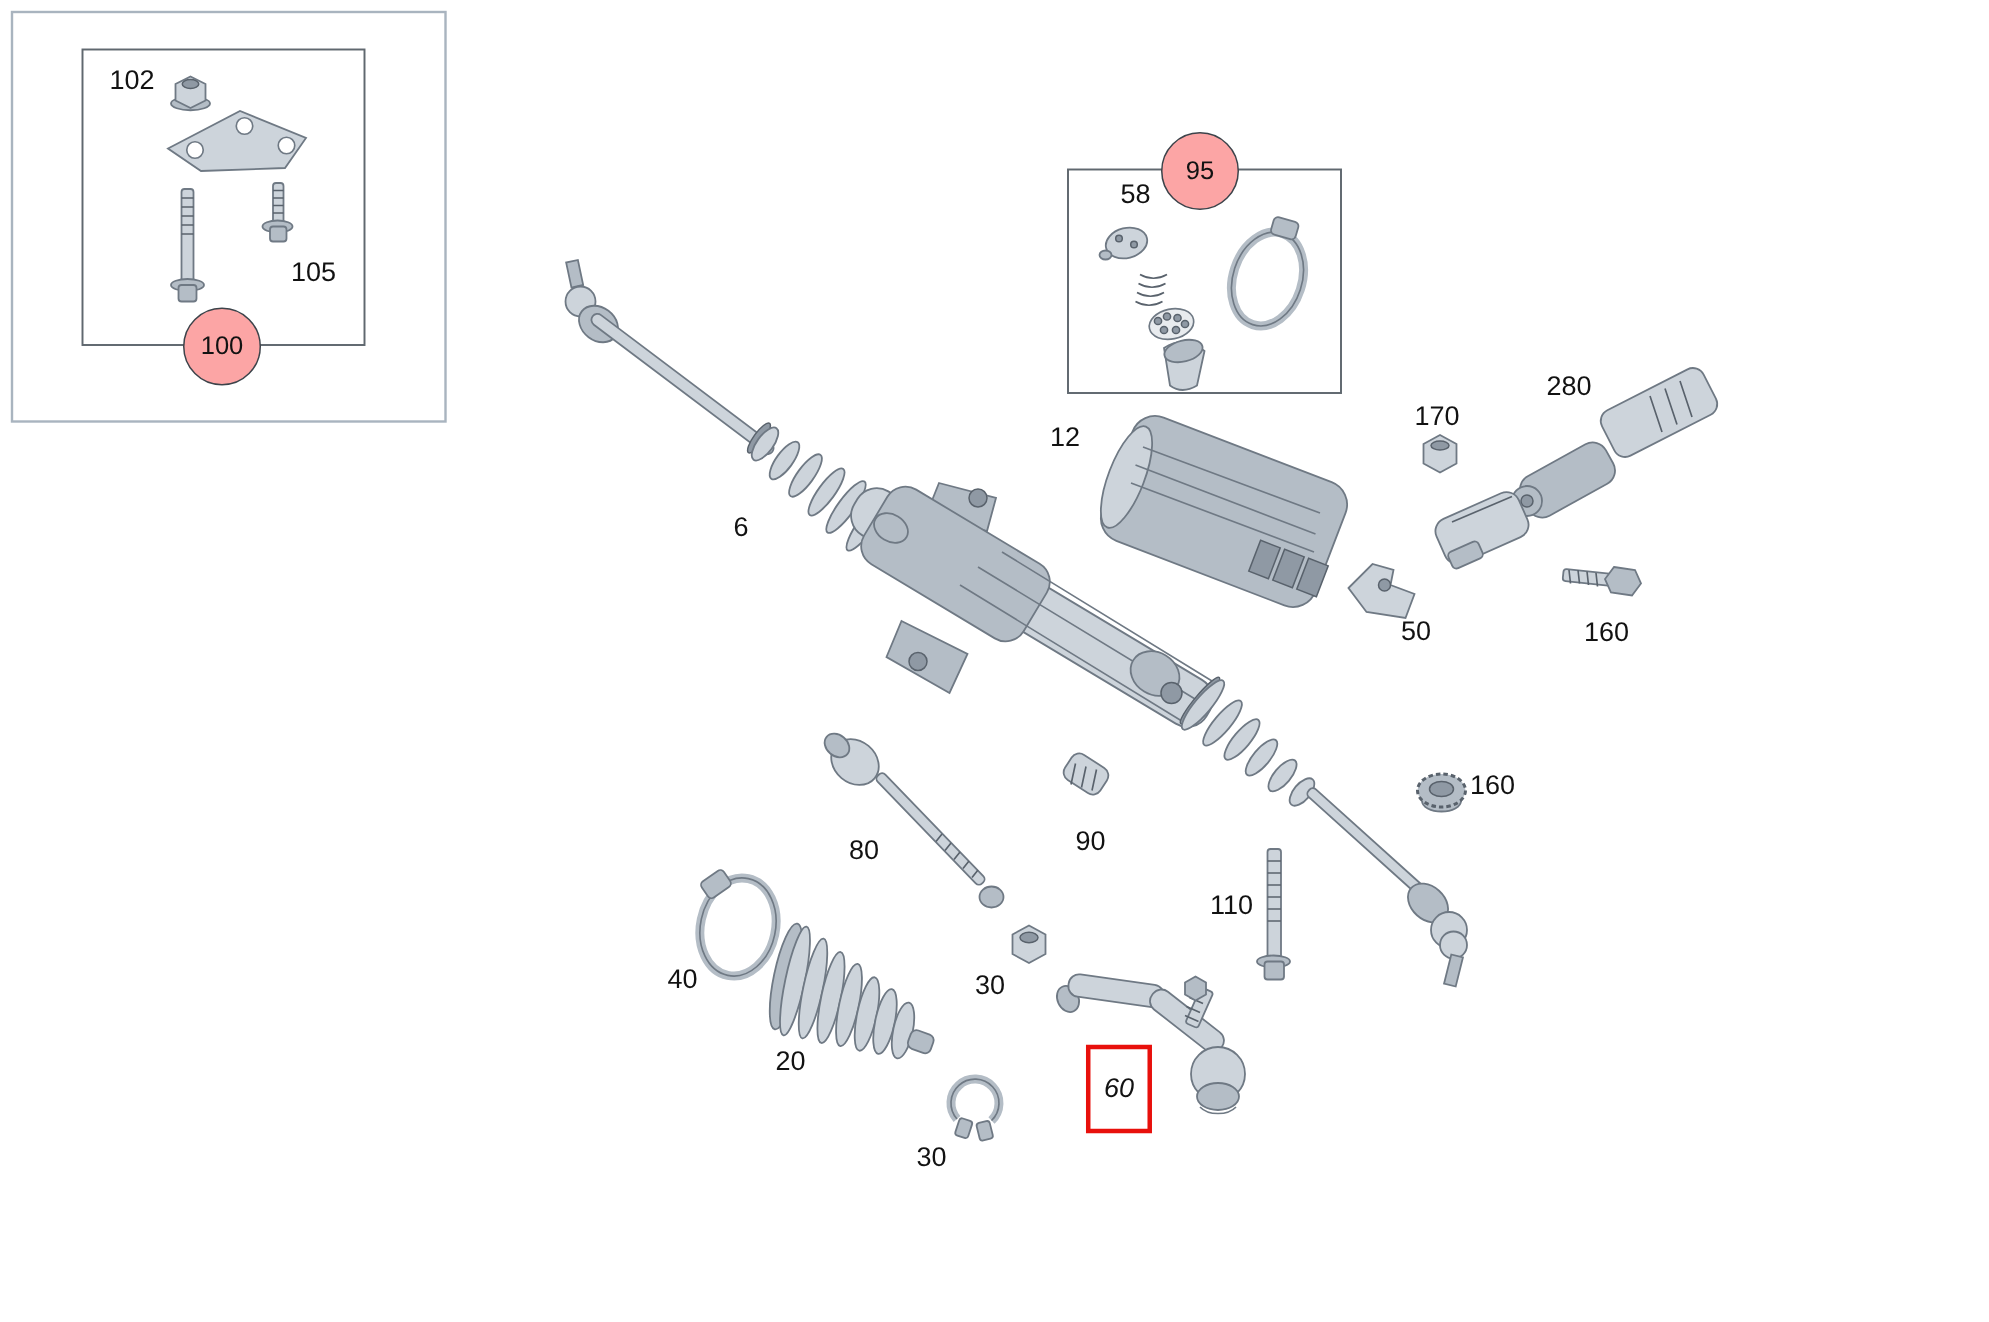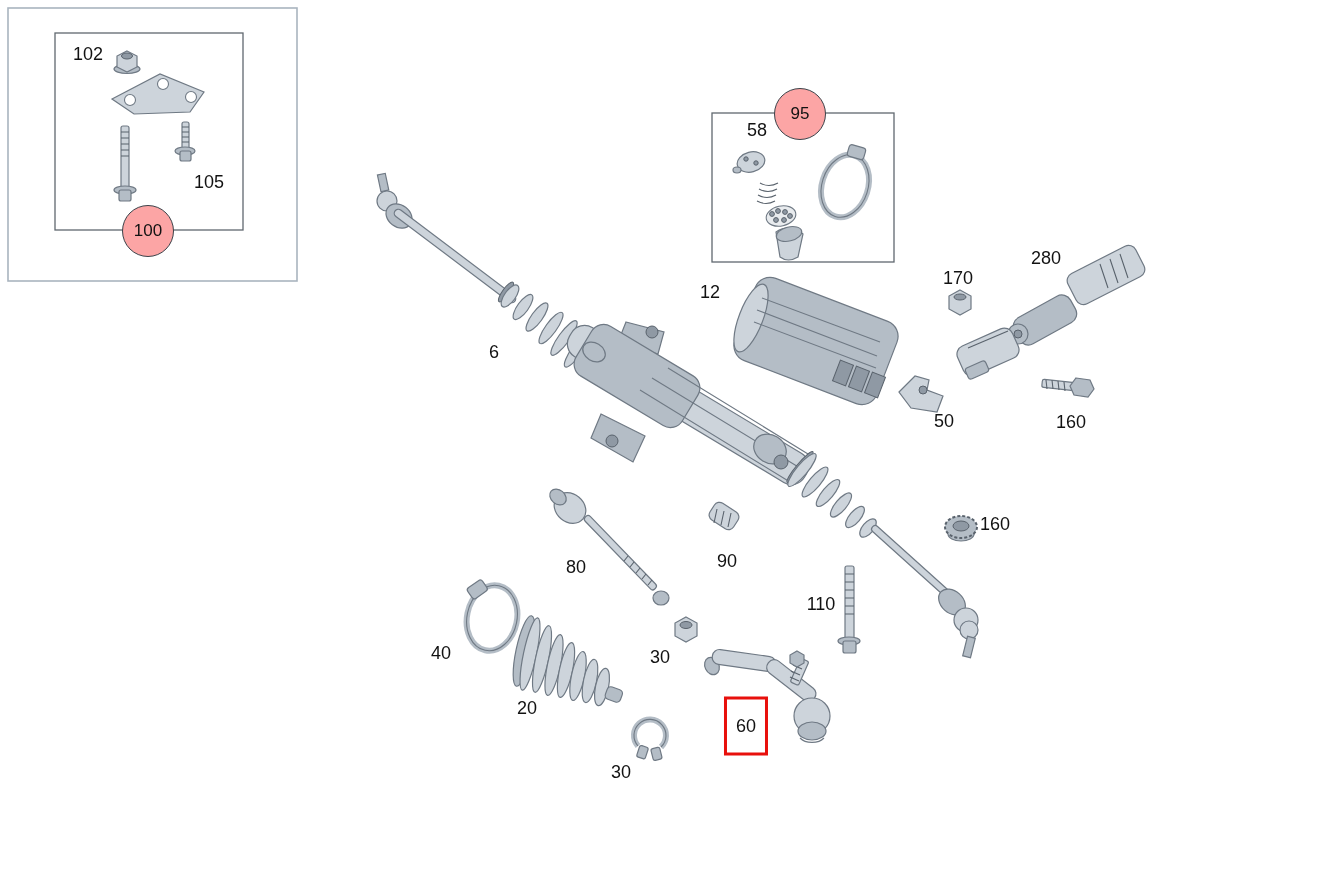--- a/index.html
+++ b/index.html
@@ -16,21 +16,21 @@
   svg .f3{fill:var(--fill-dark);stroke:var(--stroke-dark);stroke-width:1;}
   svg .st{fill:none;stroke:var(--stroke);stroke-width:1.1;}
   svg .std{fill:none;stroke:var(--stroke-dark);stroke-width:1.1;}
   svg .hole{fill:#ffffff;stroke:var(--stroke);stroke-width:1.1;}
   svg .band{fill:none;stroke:var(--fill-mid);stroke-width:6;}
   svg .bandline{fill:none;stroke:var(--stroke);stroke-width:1.1;}
   .lbl{position:absolute;transform:translate(-50%,-50%);font-size:18px;
     color:var(--label-text);white-space:nowrap;}
   .lbl.circled{width:50px;height:50px;border:1.6px solid var(--line);border-radius:50%;
     background:#fca5a5;display:flex;align-items:center;justify-content:center;font-size:17px;}
-  .lbl.highlighted{border:3px solid var(--highlight);padding:16px 9px;background:transparent;}
+  .lbl.highlighted{border:3px solid var(--highlight);padding:16px 9px;background:transparent;font-style:italic;}
 </style>
 </head>
 <body>
 
 <div class="diagram">
 
 <svg width="1326" height="881" viewBox="0 0 1326 881">
 
   <g>
     <rect x="8" y="8" width="289" height="273" fill="#fff" stroke="var(--inset-border)" stroke-width="1.6"></rect>
@@ -258,19 +258,19 @@
 <div class="lbl" style="left:710px;top:292px">12</div>
 <div class="lbl" style="left:494px;top:352px">6</div>
 <div class="lbl" style="left:958px;top:278px">170</div>
 <div class="lbl" style="left:1046px;top:258px">280</div>
 <div class="lbl" style="left:944px;top:421px">50</div>
 <div class="lbl" style="left:1071px;top:422px">160</div>
 <div class="lbl" style="left:995px;top:524px">160</div>
 <div class="lbl" style="left:576px;top:567px">80</div>
 <div class="lbl" style="left:727px;top:561px">90</div>
 <div class="lbl" style="left:821px;top:604px">110</div>
-<div class="lbl" style="left:441px;top:653px">40</div>
+<div class="lbl" style="left:455px;top:653px">40</div>
 <div class="lbl" style="left:527px;top:708px">20</div>
 <div class="lbl" style="left:660px;top:657px">30</div>
 <div class="lbl" style="left:621px;top:772px">30</div>
 <div class="lbl highlighted" style="left:746px;top:726px">60</div>
 
 </div>
 
 </body></html>

